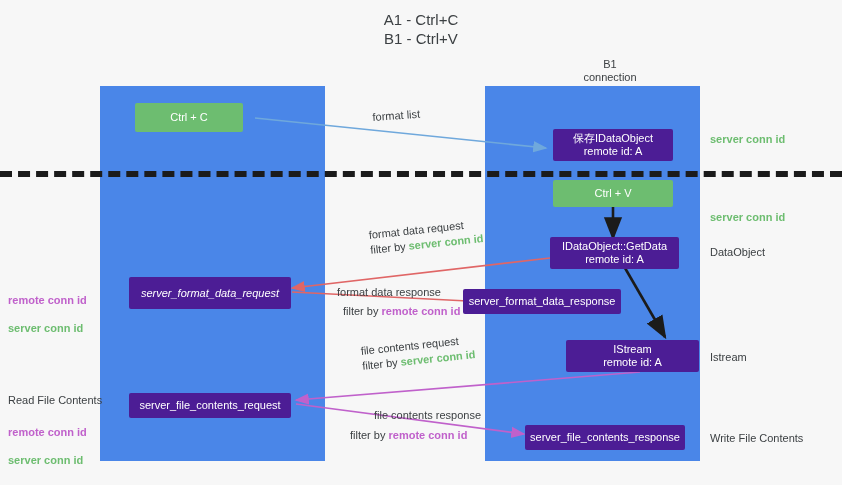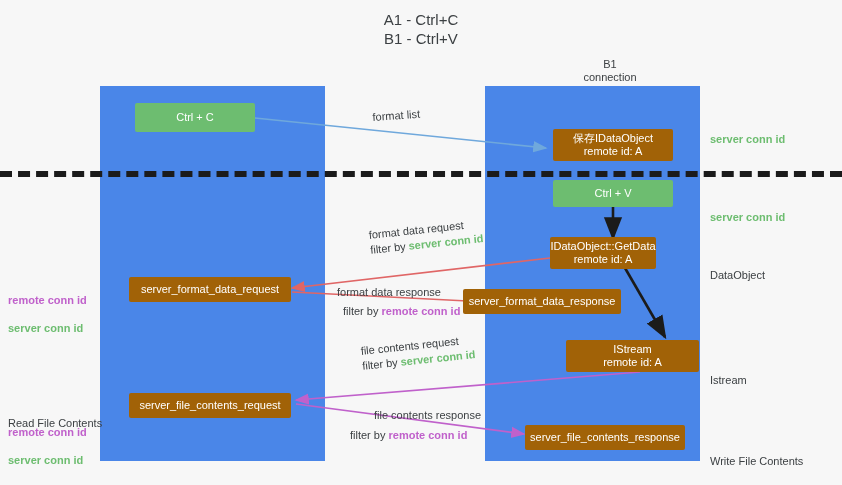--- a/index.html
+++ b/index.html
@@ -61,31 +61,31 @@
     justify-content: center;
     text-align: center;
     color: #ffffff;
     font-size: 11px;
     line-height: 13px;
     white-space: pre-line;
     box-sizing: border-box;
     padding: 2px 4px;
   }
   .box.green { background: #6aa84f; background: #6dbd70; }
-  .box.orange { background: #a16207; }
+  .box.orange { background: #4c1d95; }
 
   .side-label {
     position: absolute;
     font-size: 11px;
     line-height: 14px;
     white-space: pre-line;
   }
   .c-green { color: #6dbd70; font-weight: bold; }
   .c-purple { color: #c061cb; font-weight: bold; }
-  .c-dark { color: #3c4043; margin-top: 23px; }
+  .c-dark { color: #3c4043; }
 
   .edge-label {
     position: absolute;
     font-size: 11px;
     line-height: 15px;
     color: #3c4043;
     white-space: nowrap;
     transform-origin: left top;
   }
   .edge-label b { font-weight: bold; }
@@ -132,31 +132,31 @@
 
     <line x1="625" y1="268" x2="665" y2="337" stroke="#1b1b1b" stroke-width="2.6" marker-end="url(#ah-blk)"></line>
 
     <line x1="640" y1="372" x2="296" y2="400" stroke="#c061cb" stroke-width="1.6" marker-end="url(#ah-mag)"></line>
 
     <line x1="296" y1="404" x2="524" y2="434" stroke="#c061cb" stroke-width="1.6" marker-end="url(#ah-mag)"></line>
   </svg>
 
   <div class="divider"></div>
 
-  <div class="box green" style="left:135px; top:103px; width:120px; height:29px;">Ctrl + C</div>
+  <div class="box green" style="left:135px; top:103px; width:108px; height:29px;">Ctrl + C</div>
 
   <div class="box orange" style="left:553px; top:129px; width:120px; height:32px;">保存IDataObject
 remote id: A</div>
 
   <div class="box green" style="left:553px; top:180px; width:120px; height:27px;">Ctrl + V</div>
 
-  <div class="box orange" style="left:550px; top:237px; width:106px; height:32px;">IDataObject::GetData
+  <div class="box orange" style="left:550px; top:237px; width:129px; height:32px;">IDataObject::GetData
 remote id: A</div>
 
-  <div class="box orange" style="left:129px; top:277px; width:162px; height:25px;">server_format_data_request</div>
+  <div class="box orange" style="left:129px; top:277px; width:162px; height:32px;font-style:italic;">server_format_data_request</div>
 
   <div class="box orange" style="left:463px; top:289px; width:158px; height:25px;">server_format_data_response</div>
 
   <div class="box orange" style="left:566px; top:340px; width:133px; height:32px;">IStream
 remote id: A</div>
 
   <div class="box orange" style="left:525px; top:425px; width:160px; height:25px;">server_file_contents_response</div>
 
   <div class="box orange" style="left:129px; top:393px; width:162px; height:25px;">server_file_contents_request</div>
 

